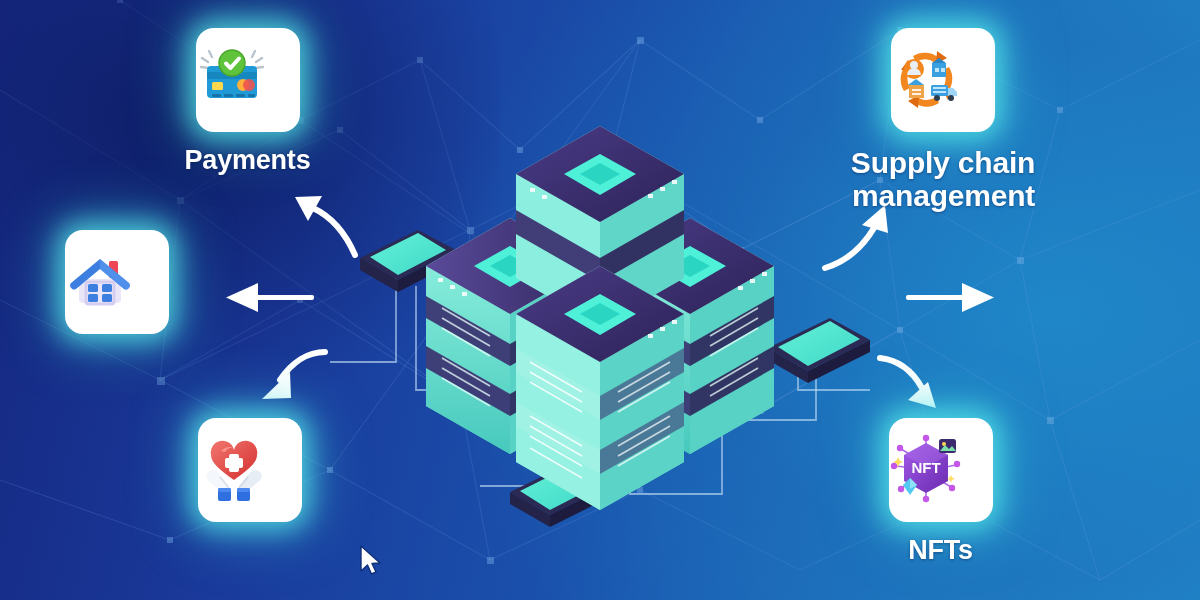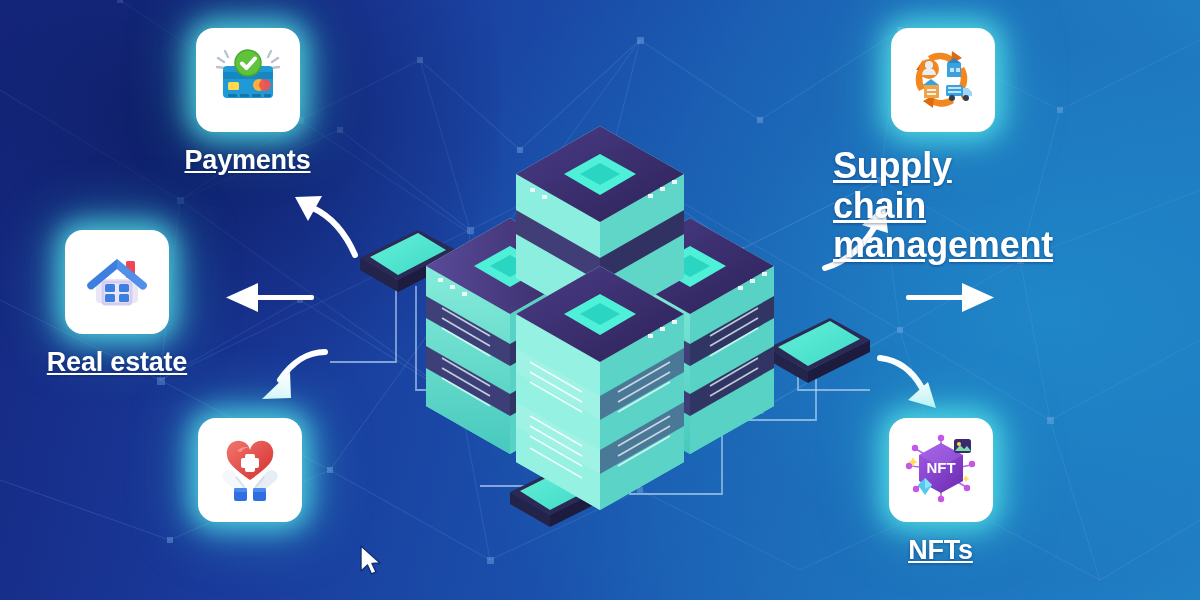--- a/index.html
+++ b/index.html
@@ -17,30 +17,30 @@
     overflow:hidden;
   }
   .bg-net { position:absolute; inset:0; }
   .glow-ul { position:absolute; left:-120px; top:-160px; width:620px; height:560px;
     background:radial-gradient(ellipse at center, rgba(12,26,95,0.85) 0%, rgba(16,32,110,0.25) 55%, rgba(0,0,0,0) 75%); }
 
   
   .node { position:absolute; display:flex; flex-direction:column; align-items:center; }
   .card {
     background:#fff; border-radius:18px;
-    display:flex; align-items:center; justify-content:center;
+    display:flex; align-items:center; 
     box-shadow:0 0 26px 8px rgba(90,240,235,0.72), 0 0 52px 18px rgba(60,210,220,0.35);
   }
   .card.sz { width:104px; height:104px; }
   .label {
-    margin-top:14px; color:#fff; font-weight:bold; text-align:left;
+    margin-top:14px; color:#fff; font-weight:bold; text-align:right;
     letter-spacing:-0.2px; text-shadow:0 1px 3px rgba(0,20,70,0.45);
-    font-size:27px; line-height:1.06; white-space:pre-line;text-decoration:underline;
+    font-size:27px; line-height:1.06; white-space:pre-line;
   }
-  .label.two { font-size:36px; line-height:1.1; }
+  .label.two { font-size:30px; line-height:1.1; }
 
   
   #node-payments   { left:160px;  top:28px;  width:175px; }
   #node-supply     { left:838px;  top:28px;  width:210px; }
   #node-realestate { left:22px;   top:230px; width:190px; }
   #node-energy     { left:988px;  top:230px; width:175px; }
   #node-healthcare { left:160px;  top:418px; width:180px; }
   #node-nfts       { left:838px;  top:418px; width:205px; }
 
   
@@ -408,21 +408,20 @@
         <path d="M35 12 L64 36 a4 4 0 0 1 -5 6 L35 22 Z" fill="#5b9af0" opacity=".65"></path>
         <g fill="#3d7fe0">
           <rect x="23" y="37" width="10" height="8" rx="1.6"></rect>
           <rect x="37" y="37" width="10" height="8" rx="1.6"></rect>
           <rect x="23" y="47" width="10" height="8" rx="1.6"></rect>
           <rect x="37" y="47" width="10" height="8" rx="1.6"></rect>
         </g>
         <rect x="21" y="35" width="28" height="22" rx="2.5" fill="none" stroke="#d5cdf0" stroke-width="3"></rect>
       </svg>
     </div>
-    <div class="label">Real estate</div>
   </div>
 
 
   <div class="node" id="node-healthcare">
     <div class="card sz">
       <svg width="72" height="72" viewBox="0 0 72 72">
         <defs>
           <linearGradient id="red" x1="0" y1="0" x2="1" y2="1">
             <stop offset="0" stop-color="#f2766e"></stop>
               <stop offset="1" stop-color="#d32f2f"></stop>

